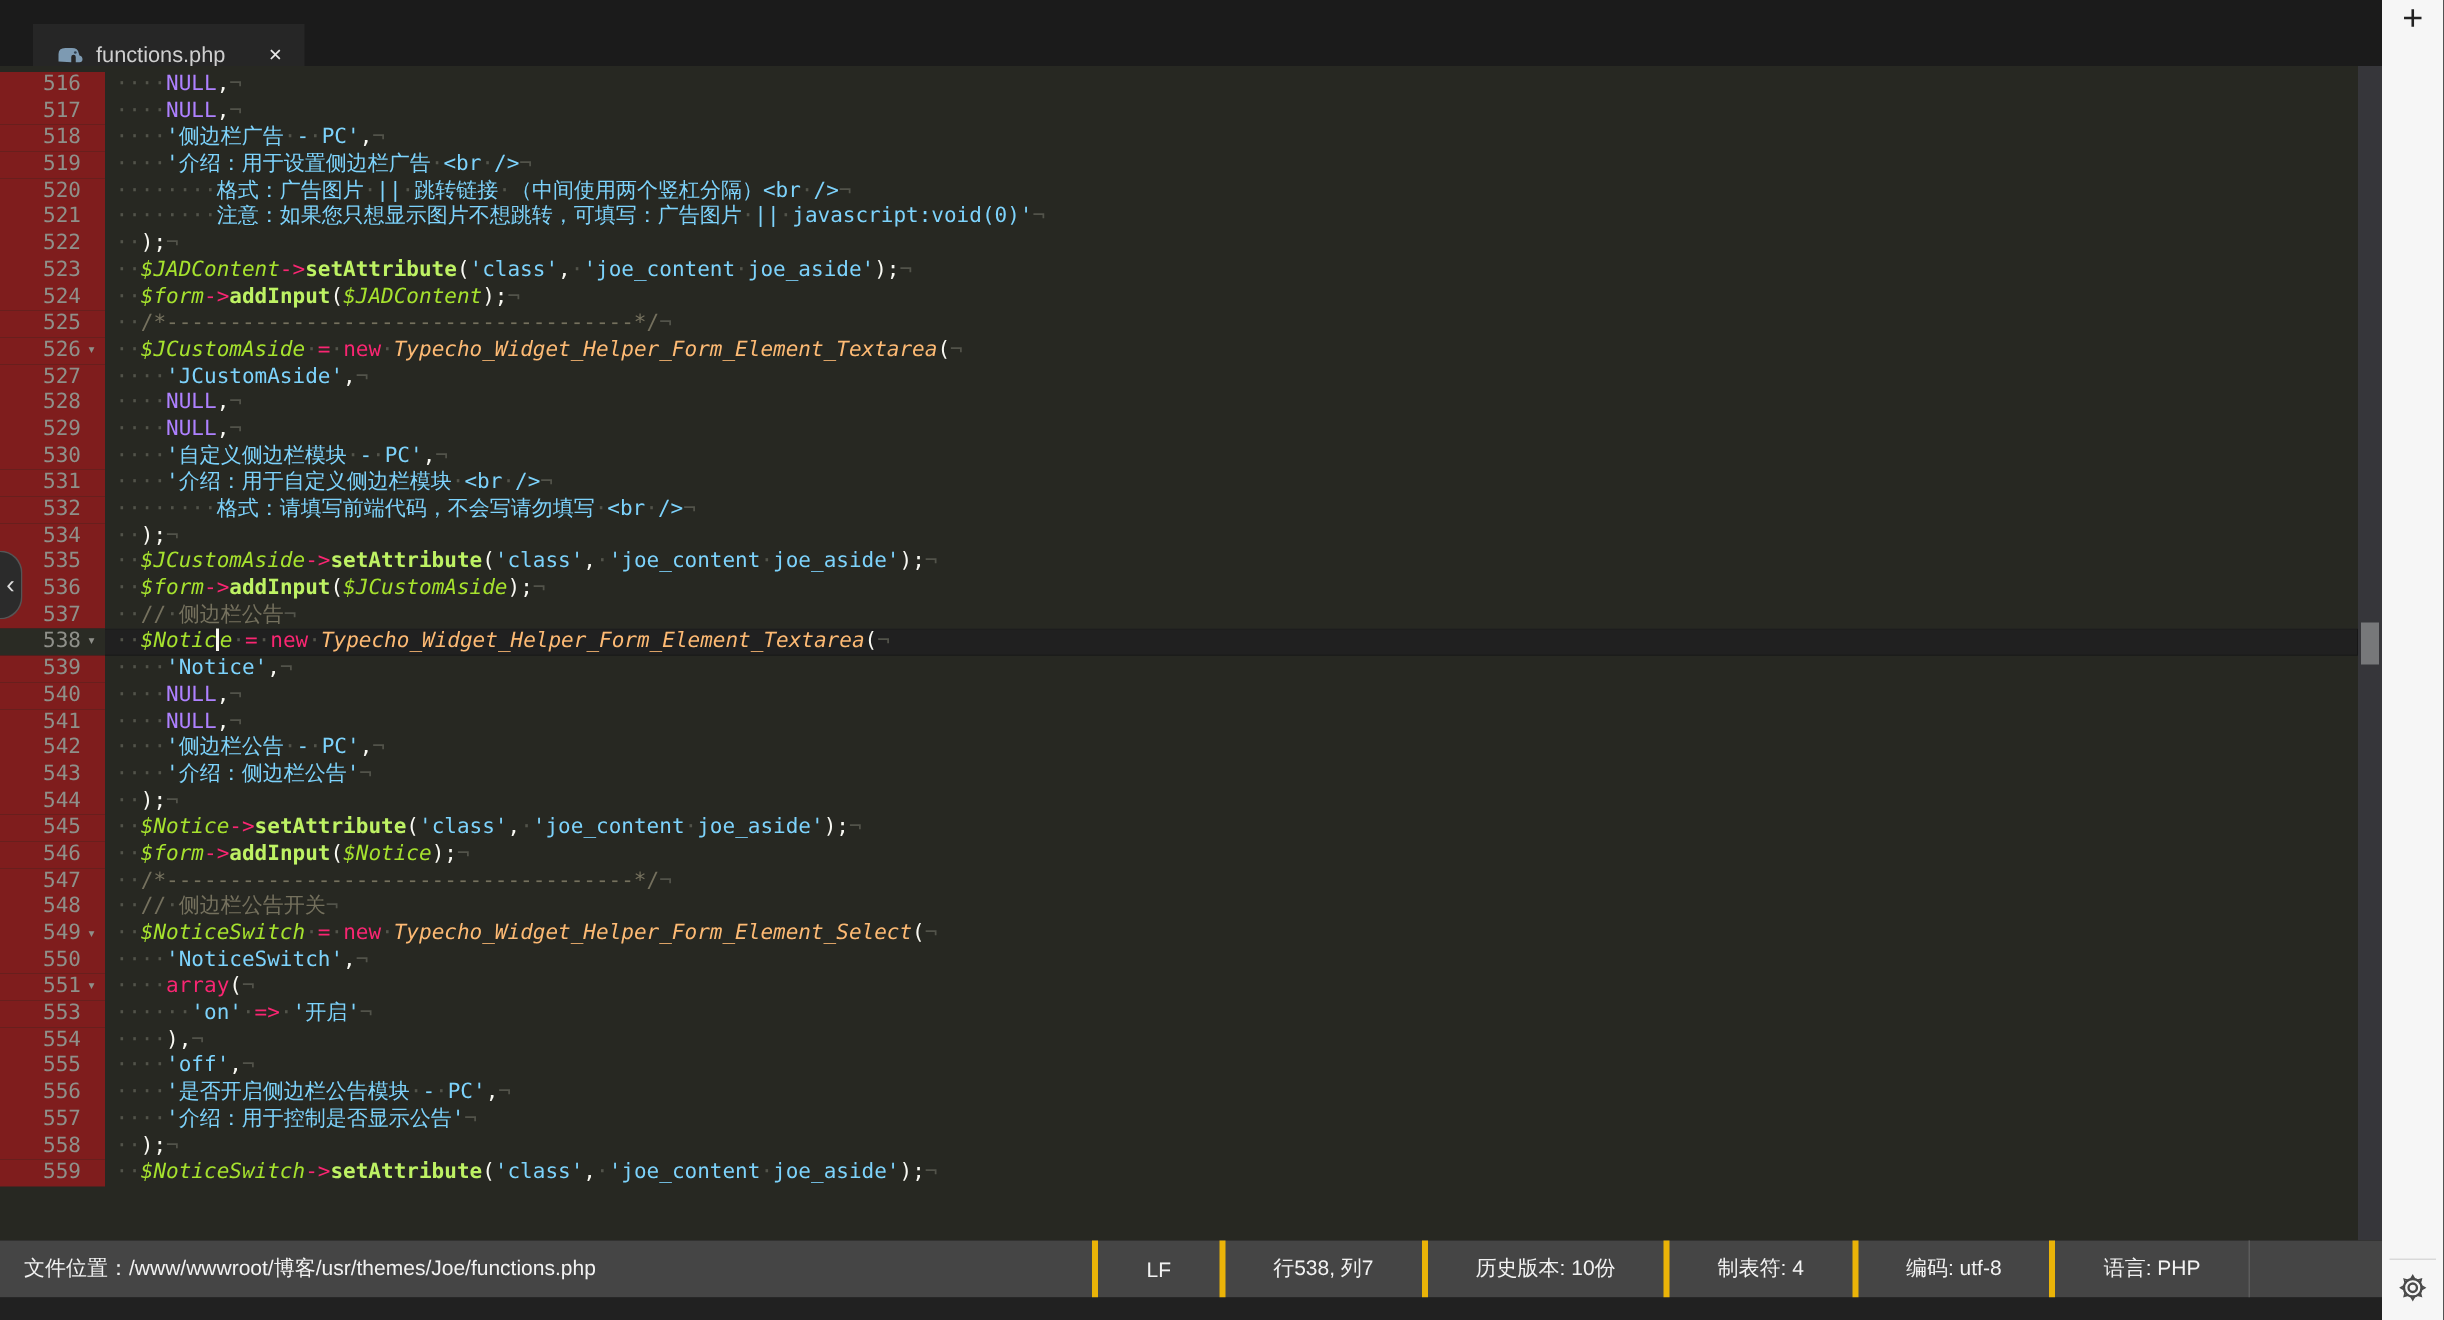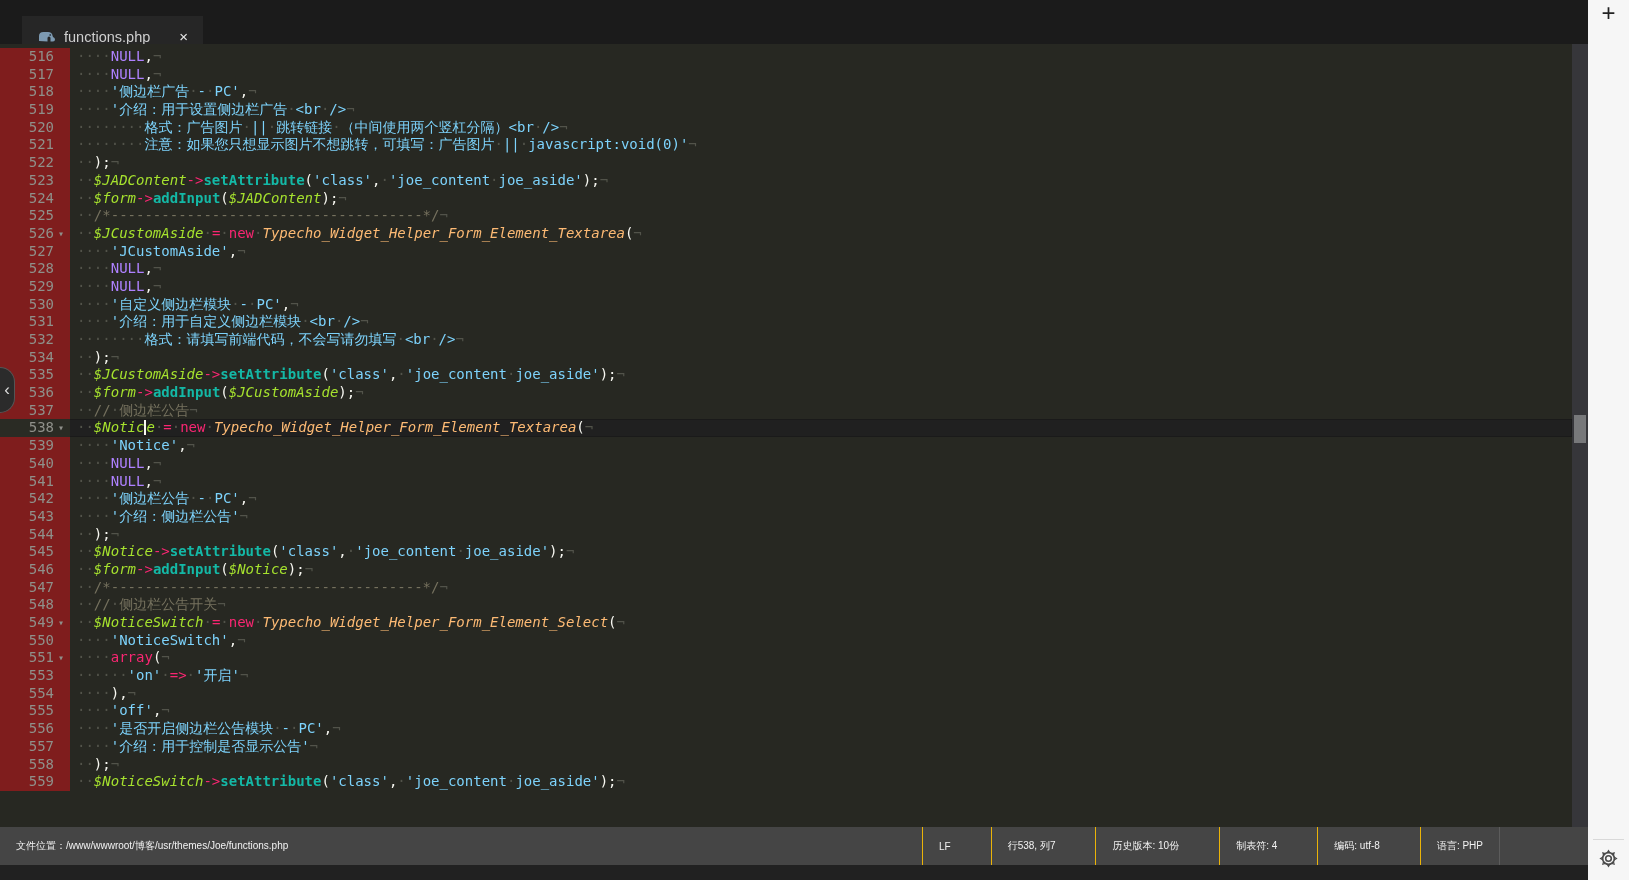--- a/index.html
+++ b/index.html
@@ -29,43 +29,43 @@
          padding-right:16px; position:relative; user-select:none; }
   .row.active .gut { background:#2a2b24; }
   .fold { position:absolute; right:2px; top:0; width:14px; color:#8f908a; font-size:10px; text-align:center; }
   .code { flex:1 1 auto; padding-left:7px; }
   .seg-inv { color:#52534a; }
   .seg-s   { color:#7dd3fc; }
   .seg-v   { color:#a6e22e;font-style:italic; }
   .seg-k   { color:#f92672; }
   .seg-c   { color:#ae81ff; }
   .seg-cls { color:#fdba74; font-style:italic; }
-  .seg-f   { color:#14b8a6; font-weight:bold; }
+  .seg-f   { color:#bef264; font-weight:bold; }
   .seg-p   { color:#f8f8f2; }
   .seg-cm  { color:#75715e; }
   .caret { display:inline-block; width:0; height:15px; border-left:2px solid #f8f8f0;
            vertical-align:-3px; }
 
   
   .vscroll { position:absolute; top:0; right:0; width:16px; height:100%; background:#36363a; }
   .vthumb  { position:absolute; top:371px; left:2px; width:12px; height:28px; background:#77787a; }
 
   
   .handle { position:absolute; left:0; top:367px; width:15px; height:46px; background:#2b2b2b;
             border:1px solid #555; border-left:none; border-radius:0 23px 23px 0;
             color:#ddd; font-size:17px; display:flex; align-items:center; justify-content:center;
             cursor:pointer; z-index:5; }
 
   
   .status-bar { position:absolute; left:0; top:827px; width:1588px; height:38px; background:#454545;
-                display:flex; align-items:center; color:#f2f2f2; font-size:10px; }
+                display:flex; align-items:center; color:#f2f2f2; font-size:14px; }
   .file-loc { padding-left:16px; white-space:nowrap; }
   .sb-items { margin-left:auto; margin-right:88px; display:flex; height:100%; align-items:stretch; }
-  .sb-item { display:flex; align-items:center; padding:0 16px; border-left:1px solid #eab308;
-             cursor:pointer; white-space:nowrap;margin-left:24px; }
+  .sb-item { display:flex; align-items:center; padding:0 32px; border-left:4px solid #eab308;
+             cursor:pointer; white-space:nowrap; }
   .sb-item:last-child { border-right:1px solid #5c5c5c; }
   .bottom-band { position:absolute; left:0; top:865px; width:1588px; height:15px; background:#212121; }
 
   
   .rail { position:absolute; right:0; top:0; width:41px; height:880px; background:#f6f6f6; }
   .rail-plus { position:absolute; top:0px; left:0; width:100%; text-align:center;
                font-size:24px; font-weight:300; color:#222; line-height:26px; cursor:pointer; }
   .rail-div { position:absolute; top:839px; left:5px; right:5px; border-top:1px solid #d9d9d9; }
   .rail-gear { position:absolute; top:848px; left:10px; width:21px; height:21px; cursor:pointer; }
 </style>

